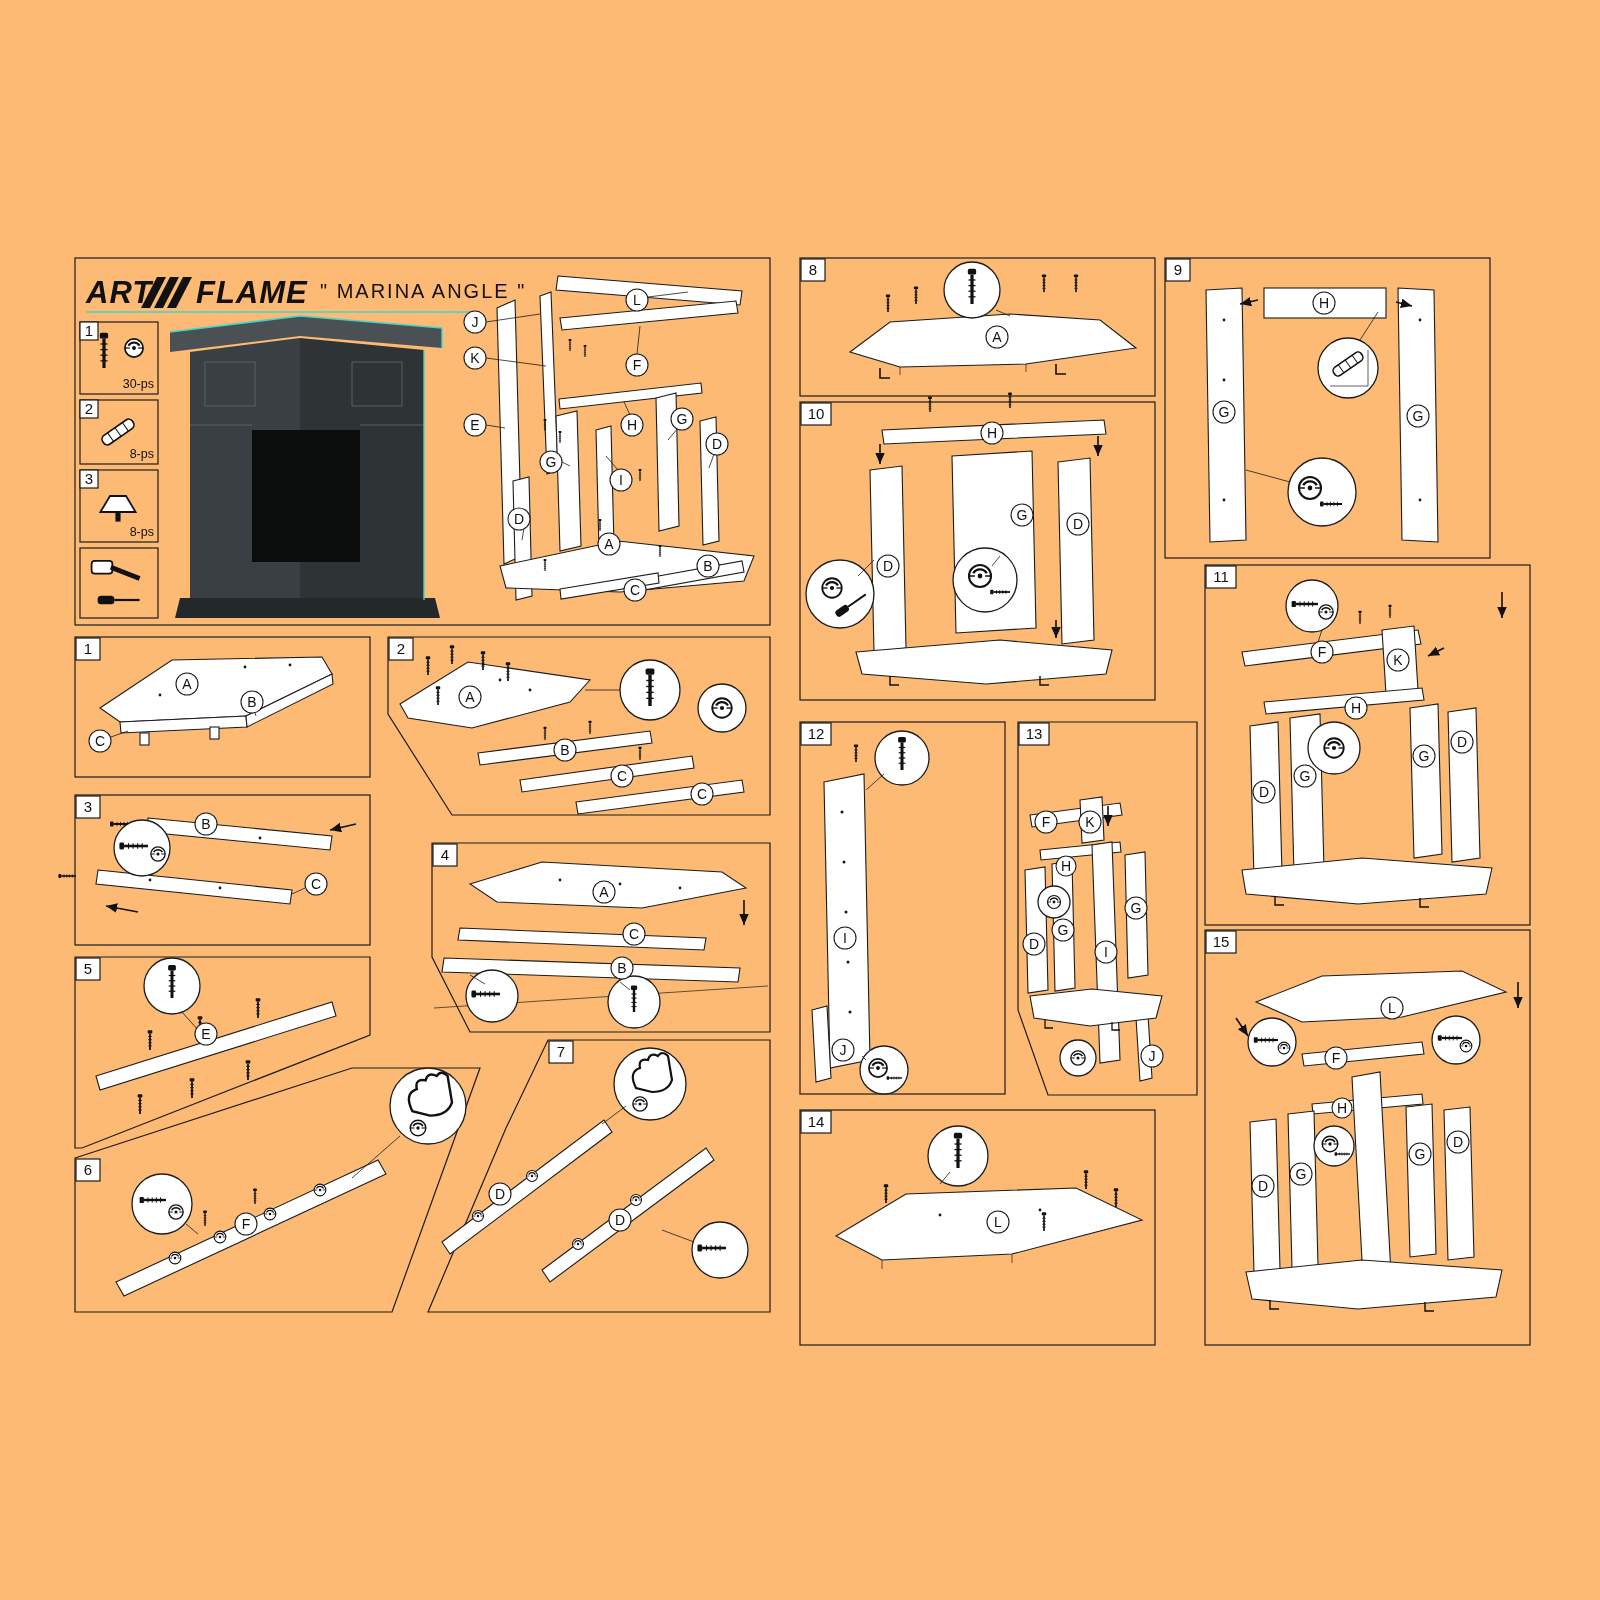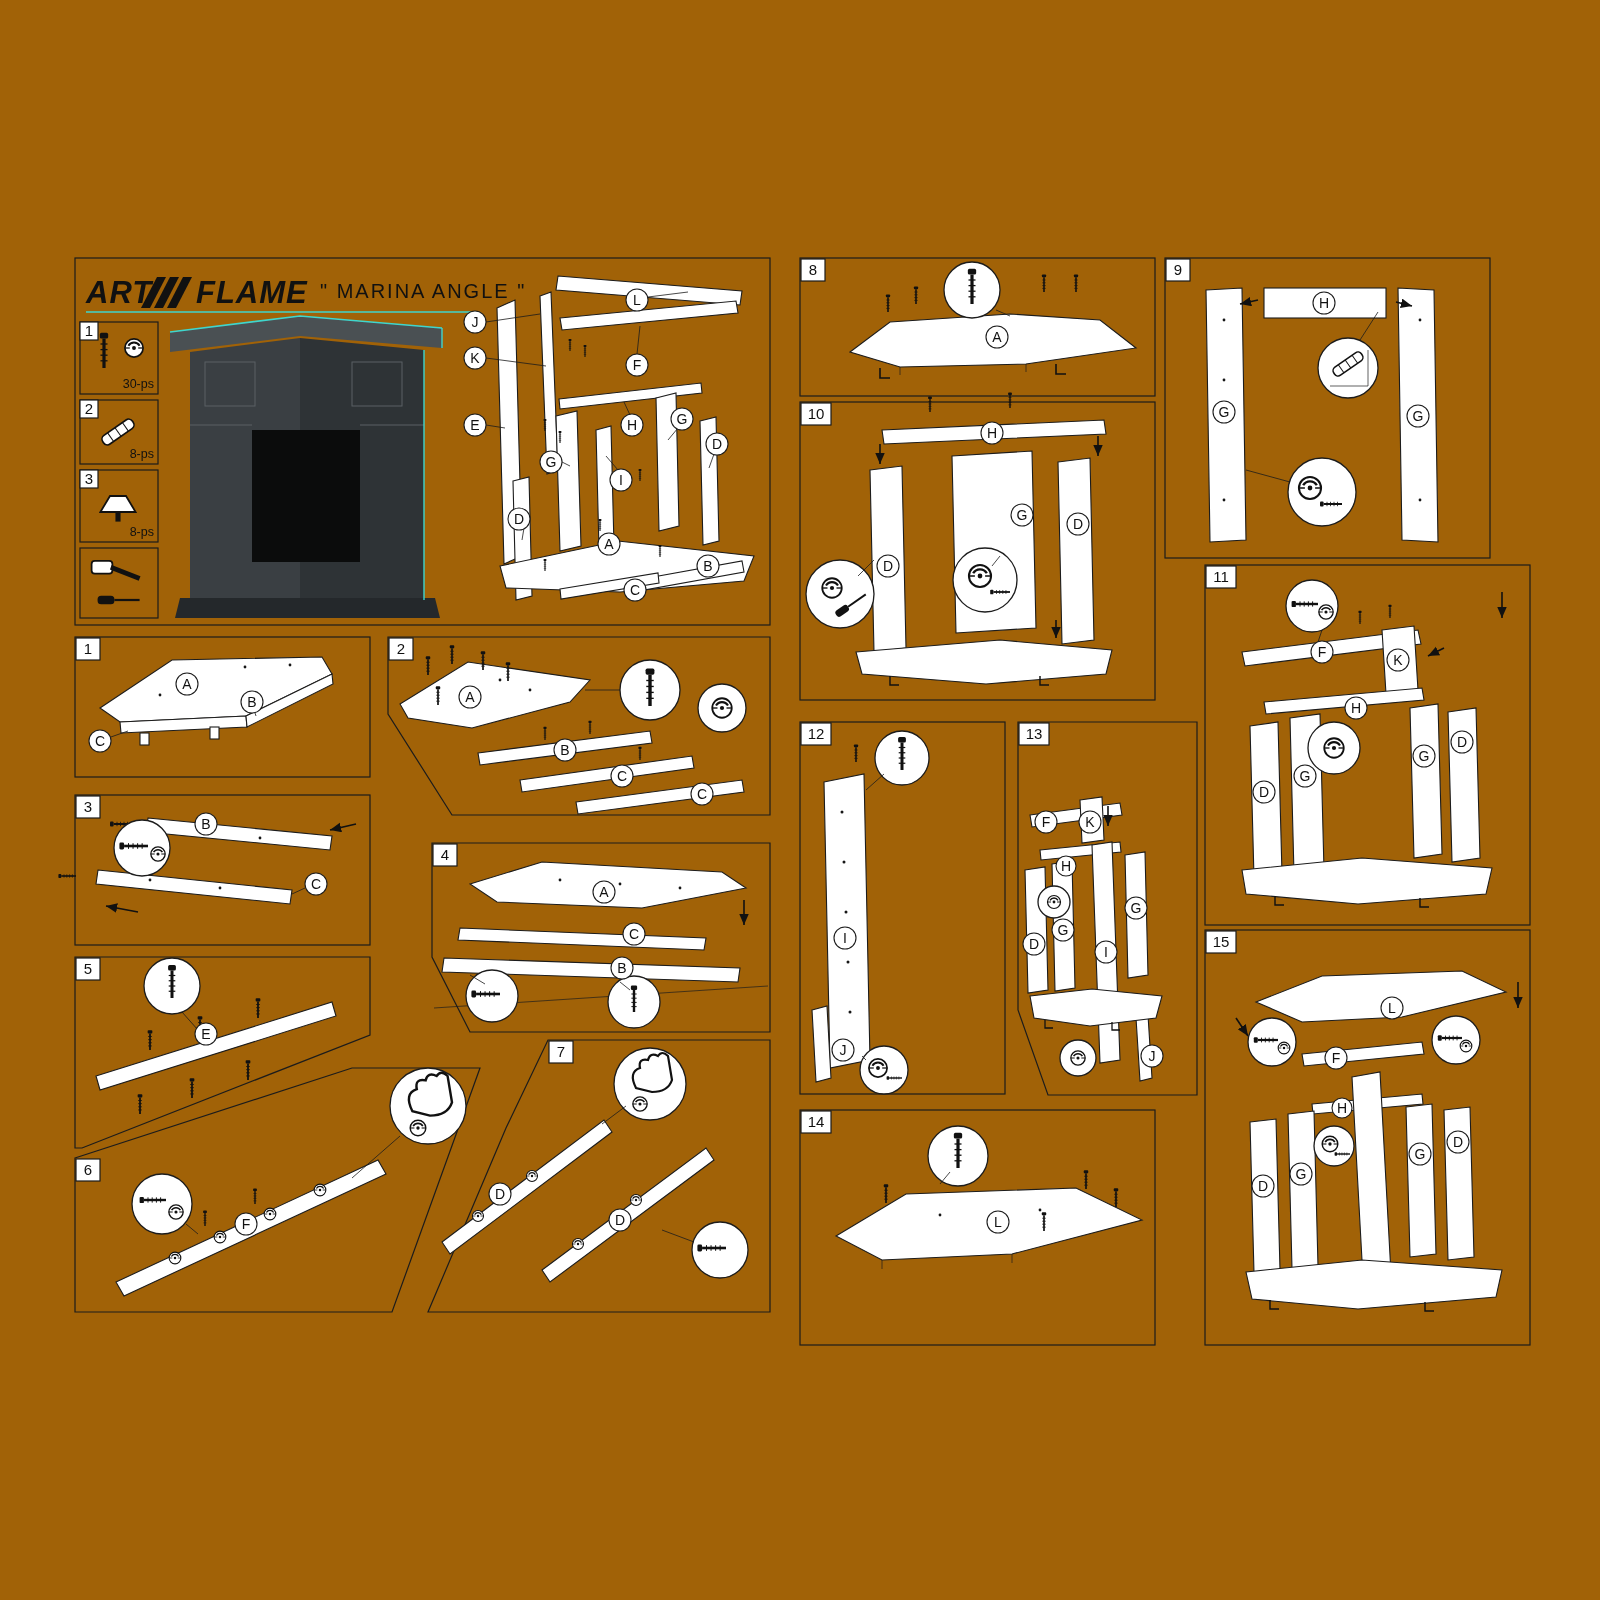--- a/index.html
+++ b/index.html
@@ -1,16 +1,16 @@
 <!DOCTYPE html>
 <html><head>
 <meta charset="utf-8">
 <style>
   html,body{margin:0;padding:0;background:#ffffff}
-  #sheet{position:relative;width:1600px;height:1600px;background:#a16207;font-family:"Liberation Sans","DejaVu Sans",sans-serif}
+  #sheet{position:relative;width:1600px;height:1600px;background:#fdba74;font-family:"Liberation Sans","DejaVu Sans",sans-serif}
   svg{display:block}
   text{font-family:"Liberation Sans","DejaVu Sans",sans-serif;fill:#111}
   .outline{fill:none;stroke:#1c1c1c;stroke-width:1.2}
   .board{fill:#ffffff;stroke:#1c1c1c;stroke-width:1.1}
   .thin{stroke:#1c1c1c;stroke-width:0.7;fill:none}
   .leader{stroke:#1c1c1c;stroke-width:0.8;fill:none}
   .detail{fill:#ffffff;stroke:#1c1c1c;stroke-width:1.3}
   .lblc{fill:#ffffff;stroke:#1c1c1c;stroke-width:1.1}
   .lblt{font-size:14px;text-anchor:middle}
   .tagr{fill:#ffffff;stroke:#1c1c1c;stroke-width:1.2}

